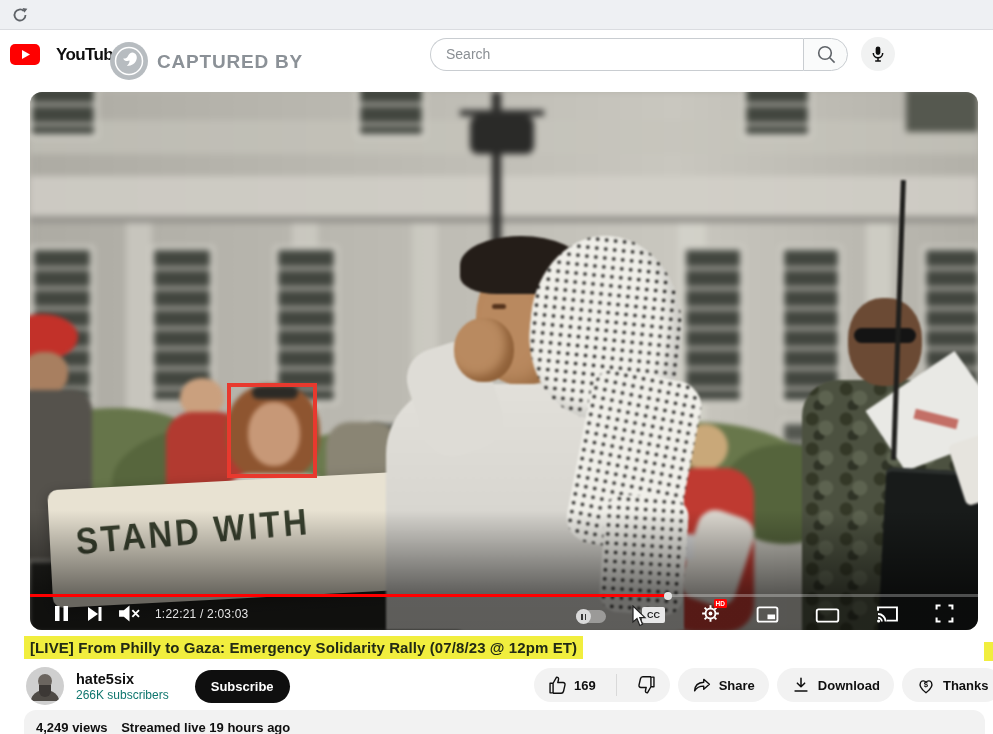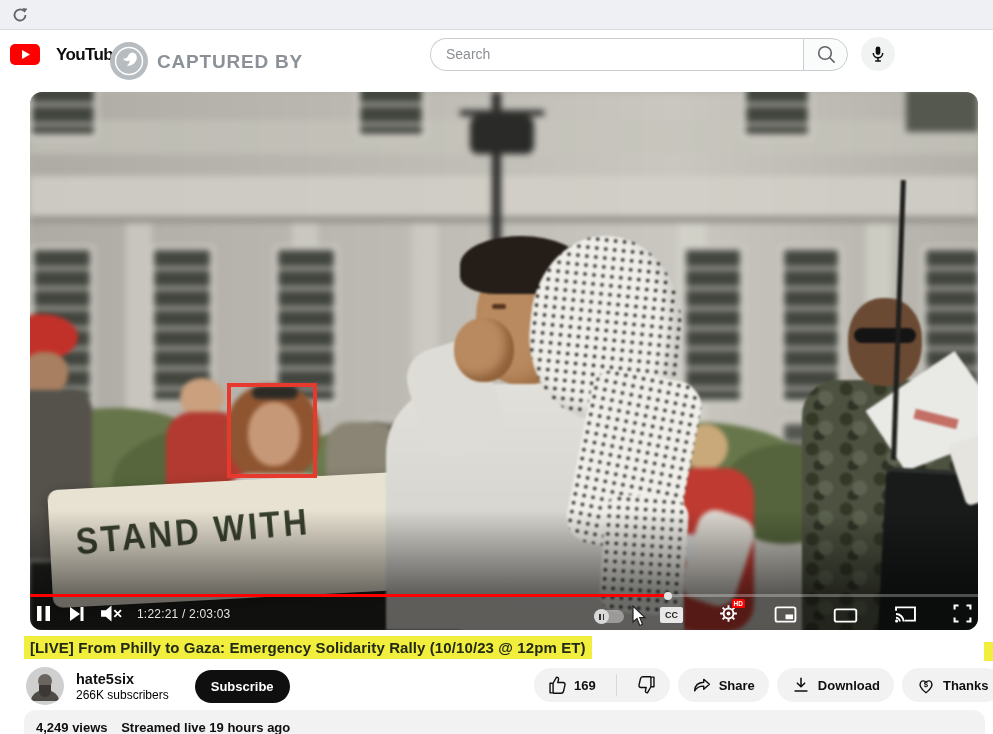--- a/index.html
+++ b/index.html
@@ -38,40 +38,40 @@
   .camo{background-color:#4c5140;background-image:radial-gradient(circle at 30% 30%,#343827 0 6px,transparent 7px),radial-gradient(circle at 70% 60%,#5d6350 0 7px,transparent 8px),radial-gradient(circle at 50% 85%,#2f3326 0 5px,transparent 6px);background-size:34px 30px}
   .banner{position:absolute;left:20px;top:388px;width:392px;height:118px;background:#e8e2d2;border-radius:10px;transform:rotate(-3deg);filter:blur(.7px);box-shadow:0 4px 14px rgba(0,0,0,.25)}
   .banner-text{position:absolute;left:26px;top:30px;font-size:33px;font-weight:700;letter-spacing:3px;color:#39412f;transform:rotate(-2deg) scaleY(1.12);white-space:nowrap}
   .annotation-box{position:absolute;left:197px;top:291px;width:90px;height:95px;border:4px solid #e8392e;z-index:6}
 
   
   .controls{position:absolute;left:0;right:0;bottom:0;height:120px;background:linear-gradient(transparent,rgba(0,0,0,.55) 70%);z-index:8}
   .progress{position:absolute;left:0;right:0;bottom:33px;height:3px;background:rgba(255,255,255,.28);cursor:pointer}
   .progress-played{height:3px;width:67.3%;background:#f00;position:relative}
   .scrubber{position:absolute;right:-4px;top:-2.5px;width:8px;height:8px;border-radius:50%;background:#e4e4e4}
-  .ctrl-row{position:absolute;left:0;right:0;bottom:0;height:33px;display:flex;align-items:center;padding:0 6px}
+  .ctrl-row{position:absolute;left:0;right:0;bottom:0;height:33px;display:flex;align-items:center;padding:0 24px}
   .cbtn{display:flex;align-items:center;justify-content:center;cursor:pointer}
   .time-text{font-size:12px;color:#e4e4e4;margin-left:14px;text-shadow:0 0 2px rgba(0,0,0,.5);letter-spacing:.2px}
   .right-ctrls{margin-left:auto;display:flex;align-items:flex-end;gap:36px}
   .toggle{width:30px;height:13px;border-radius:7px;background:rgba(255,255,255,.38);position:relative;cursor:pointer}
   .toggle-knob{position:absolute;left:0;top:-1px;width:15px;height:15px;border-radius:50%;background:#d9d9d9;display:flex;align-items:center;justify-content:center;gap:2px}
   .toggle-knob i{display:block;width:1.5px;height:6px;background:#333}
   .cc-box{min-width:23px;height:16px;background:#e8e8e8;border-radius:2px;color:#1d1d1d;font-size:9px;font-weight:700;display:flex;align-items:center;justify-content:center;padding:0 2px;cursor:pointer}
   .gear-wrap{position:relative;cursor:pointer}
   .hd-badge{position:absolute;top:-5px;right:-7px;background:#f00;color:#fff;font-size:6.5px;font-weight:700;padding:1px 2px;border-radius:1.5px}
   .cursor{position:absolute;left:602px;top:513px;z-index:12;pointer-events:none}
 
   
   .title-row{position:absolute;left:24px;top:639px;z-index:2}
   .highlight{background:#f1ee3e;padding:3px 6px;font-size:15px;font-weight:700;color:#222a14;letter-spacing:.1px}
   .highlight-frag{position:absolute;left:984px;top:642px;width:9px;height:19px;background:#f1ee3e}
   .channel-row{position:absolute;left:26px;top:667px;display:flex;align-items:center}
   .ch-names{margin-left:12px}
   .ch-name{font-size:14.5px;font-weight:700;color:#0f0f0f}
-  .ch-subs{font-size:12px;color:#000000;margin-top:1px}
+  .ch-subs{font-size:12px;color:#0f766e;margin-top:1px}
   .subscribe{margin-left:26px;background:#0f0f0f;color:#fff;font-size:13px;font-weight:600;border:none;border-radius:18px;padding:9px 16px;cursor:pointer}
   .actions{position:absolute;left:534px;top:668px;display:flex;align-items:center;gap:8px}
   .pill{display:flex;align-items:center;gap:7px;background:#f2f2f2;border-radius:17px;height:34px;padding:0 14px;font-size:13px;font-weight:600;color:#0f0f0f;cursor:pointer;white-space:nowrap}
   .like-pill{padding:0}
   .like-seg{display:flex;align-items:center;gap:7px;padding:0 13px;height:34px;cursor:pointer}
   .like-div{width:1px;height:22px;background:#d9d9d9}
   .desc-box{position:absolute;left:24px;top:710px;width:961px;height:40px;background:#f2f2f2;border-radius:12px;padding:10px 0 0 12px;font-size:13px;font-weight:700;color:#0f0f0f}
   .desc-box span{margin-right:10px}
 </style>
 </head>
@@ -281,21 +281,21 @@
         </span>
       </div>
     </div>
 
     <svg class="cursor" width="15" height="22" viewBox="0 0 15 22">
       <polygon points="1,1 1,17 5,13.5 7.8,20.5 10.5,19.3 7.8,12.6 13,12.6" fill="#fff" stroke="#222" stroke-width="1.2"></polygon>
     </svg>
   </div>
 
   <div class="title-row">
-    <span class="highlight">[LIVE] From Philly to Gaza: Emergency Solidarity Rally (10/10/23 @ 12pm ET)</span>
+    <span class="highlight">[LIVE] From Philly to Gaza: Emergency Solidarity Rally (07/8/23 @ 12pm ET)</span>
   </div>
   <div class="highlight-frag"></div>
 
   <div class="channel-row">
     <svg width="38" height="38" viewBox="0 0 38 38">
       <defs>
           <clipPath id="av">
             <circle cx="19" cy="19" r="19"></circle>
           </clipPath>
         </defs>

